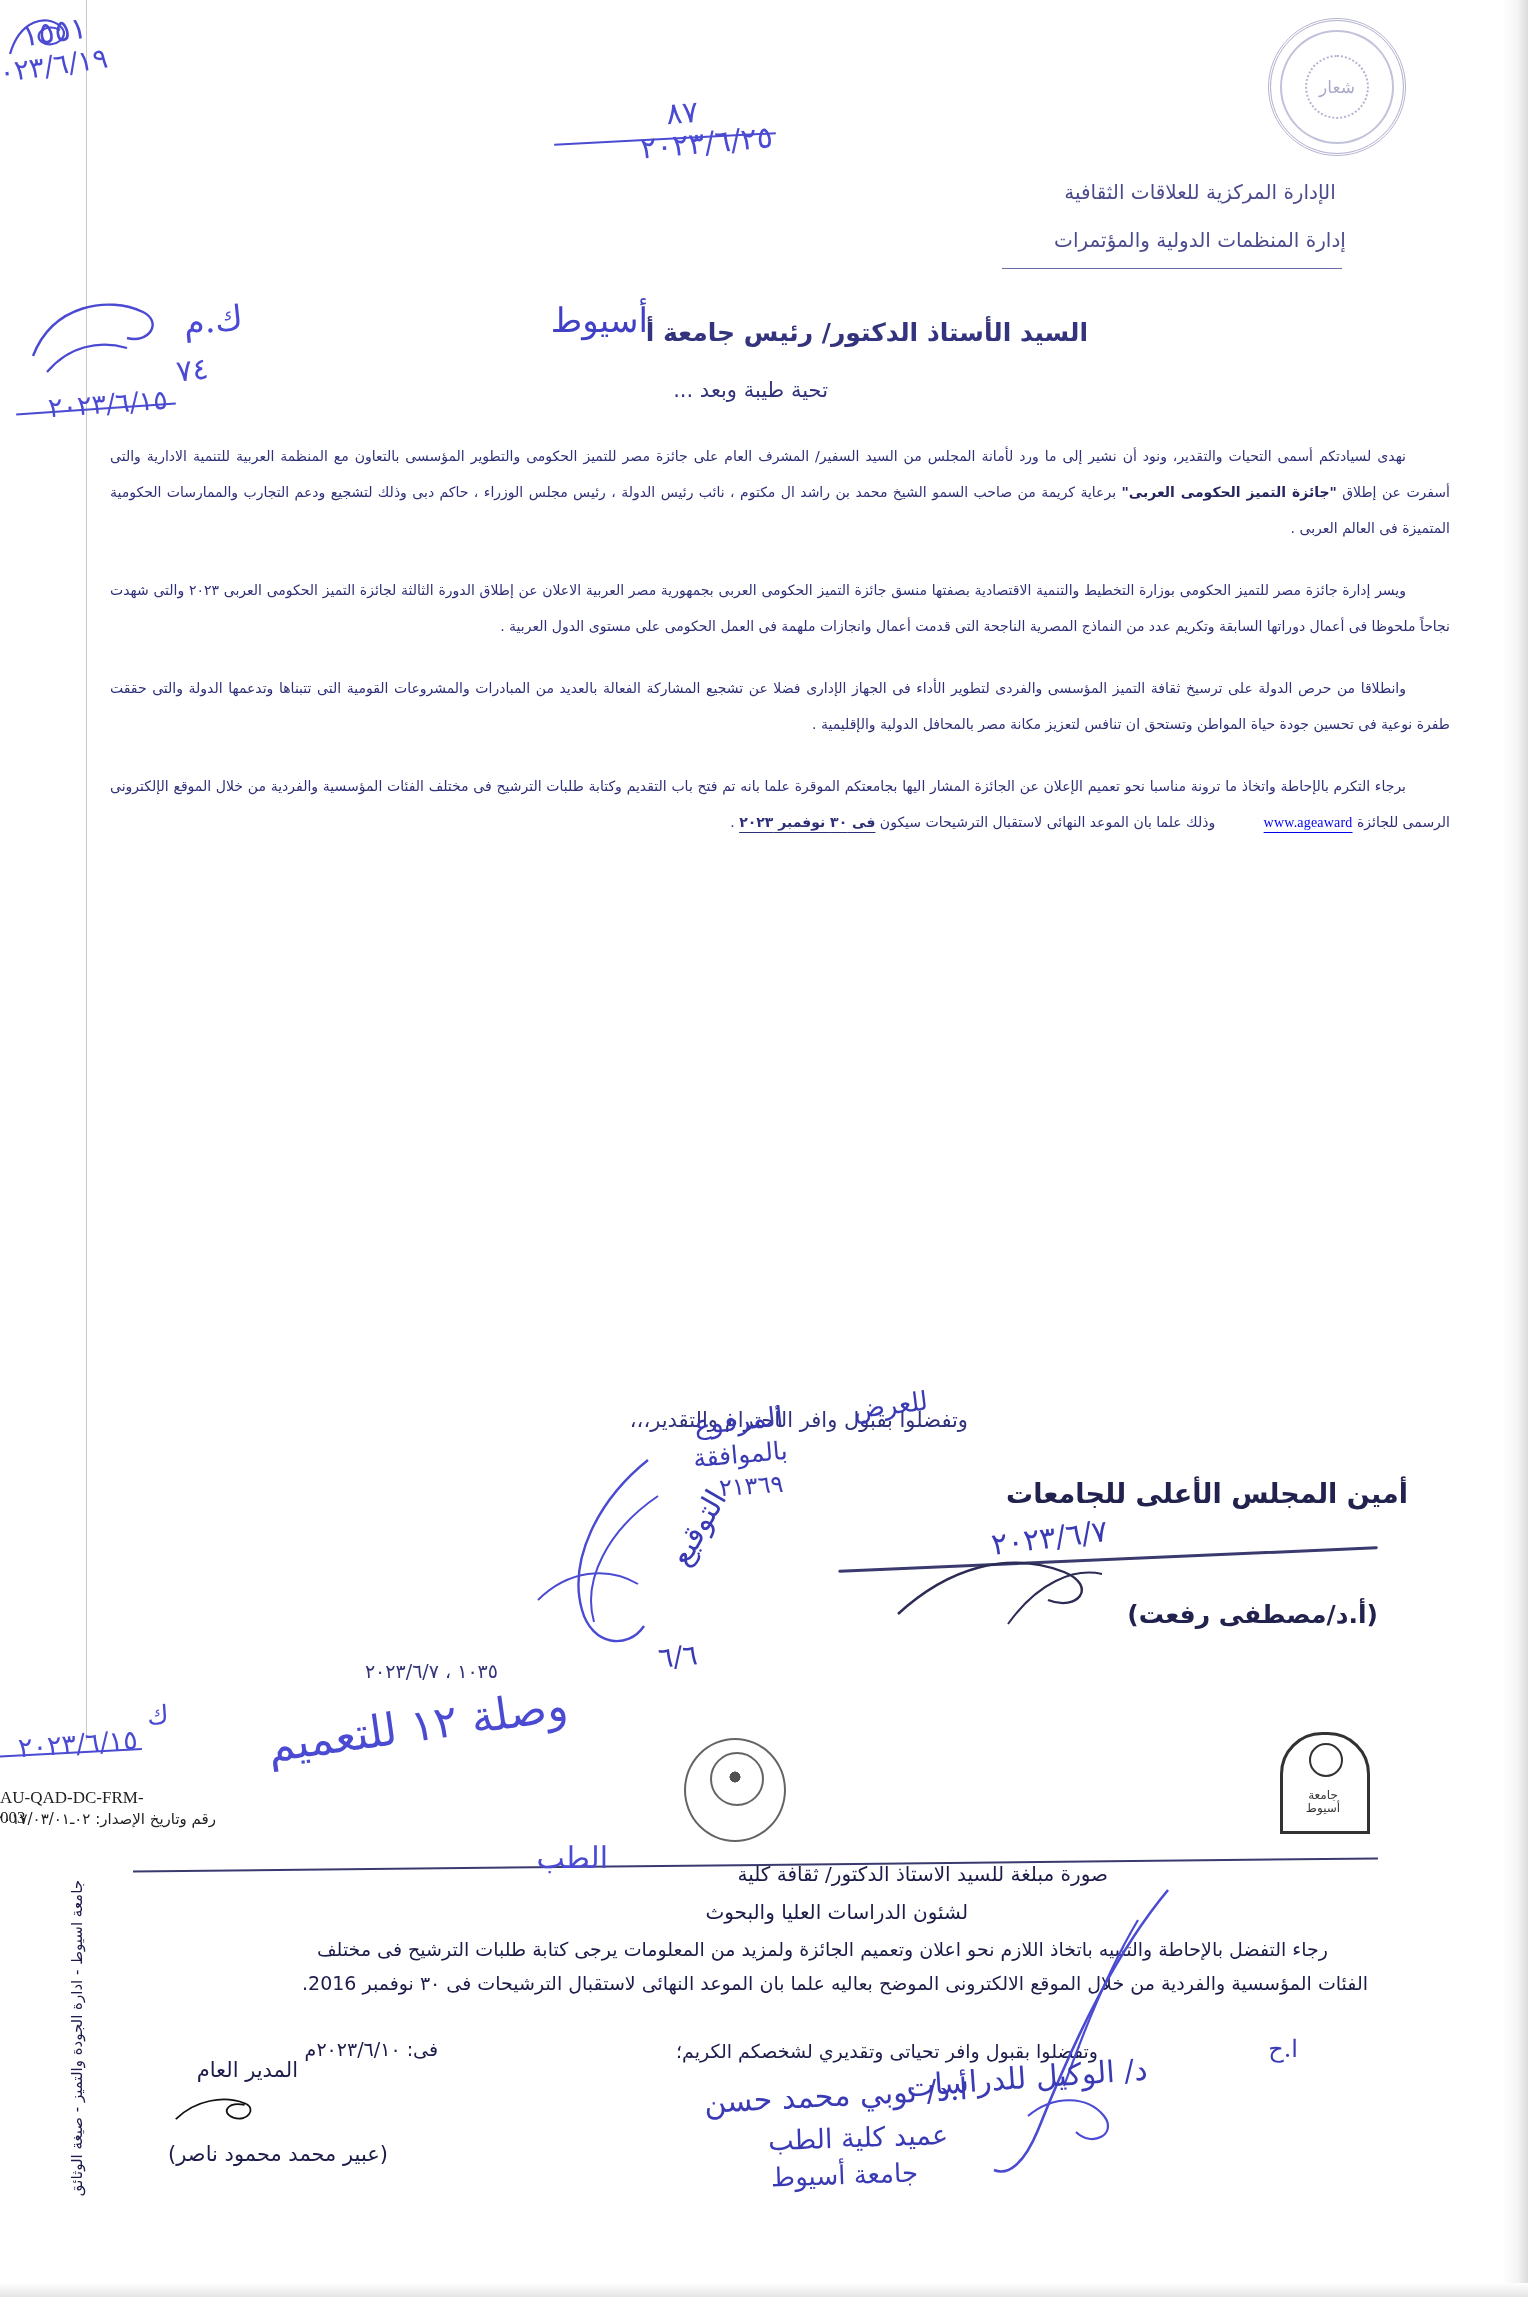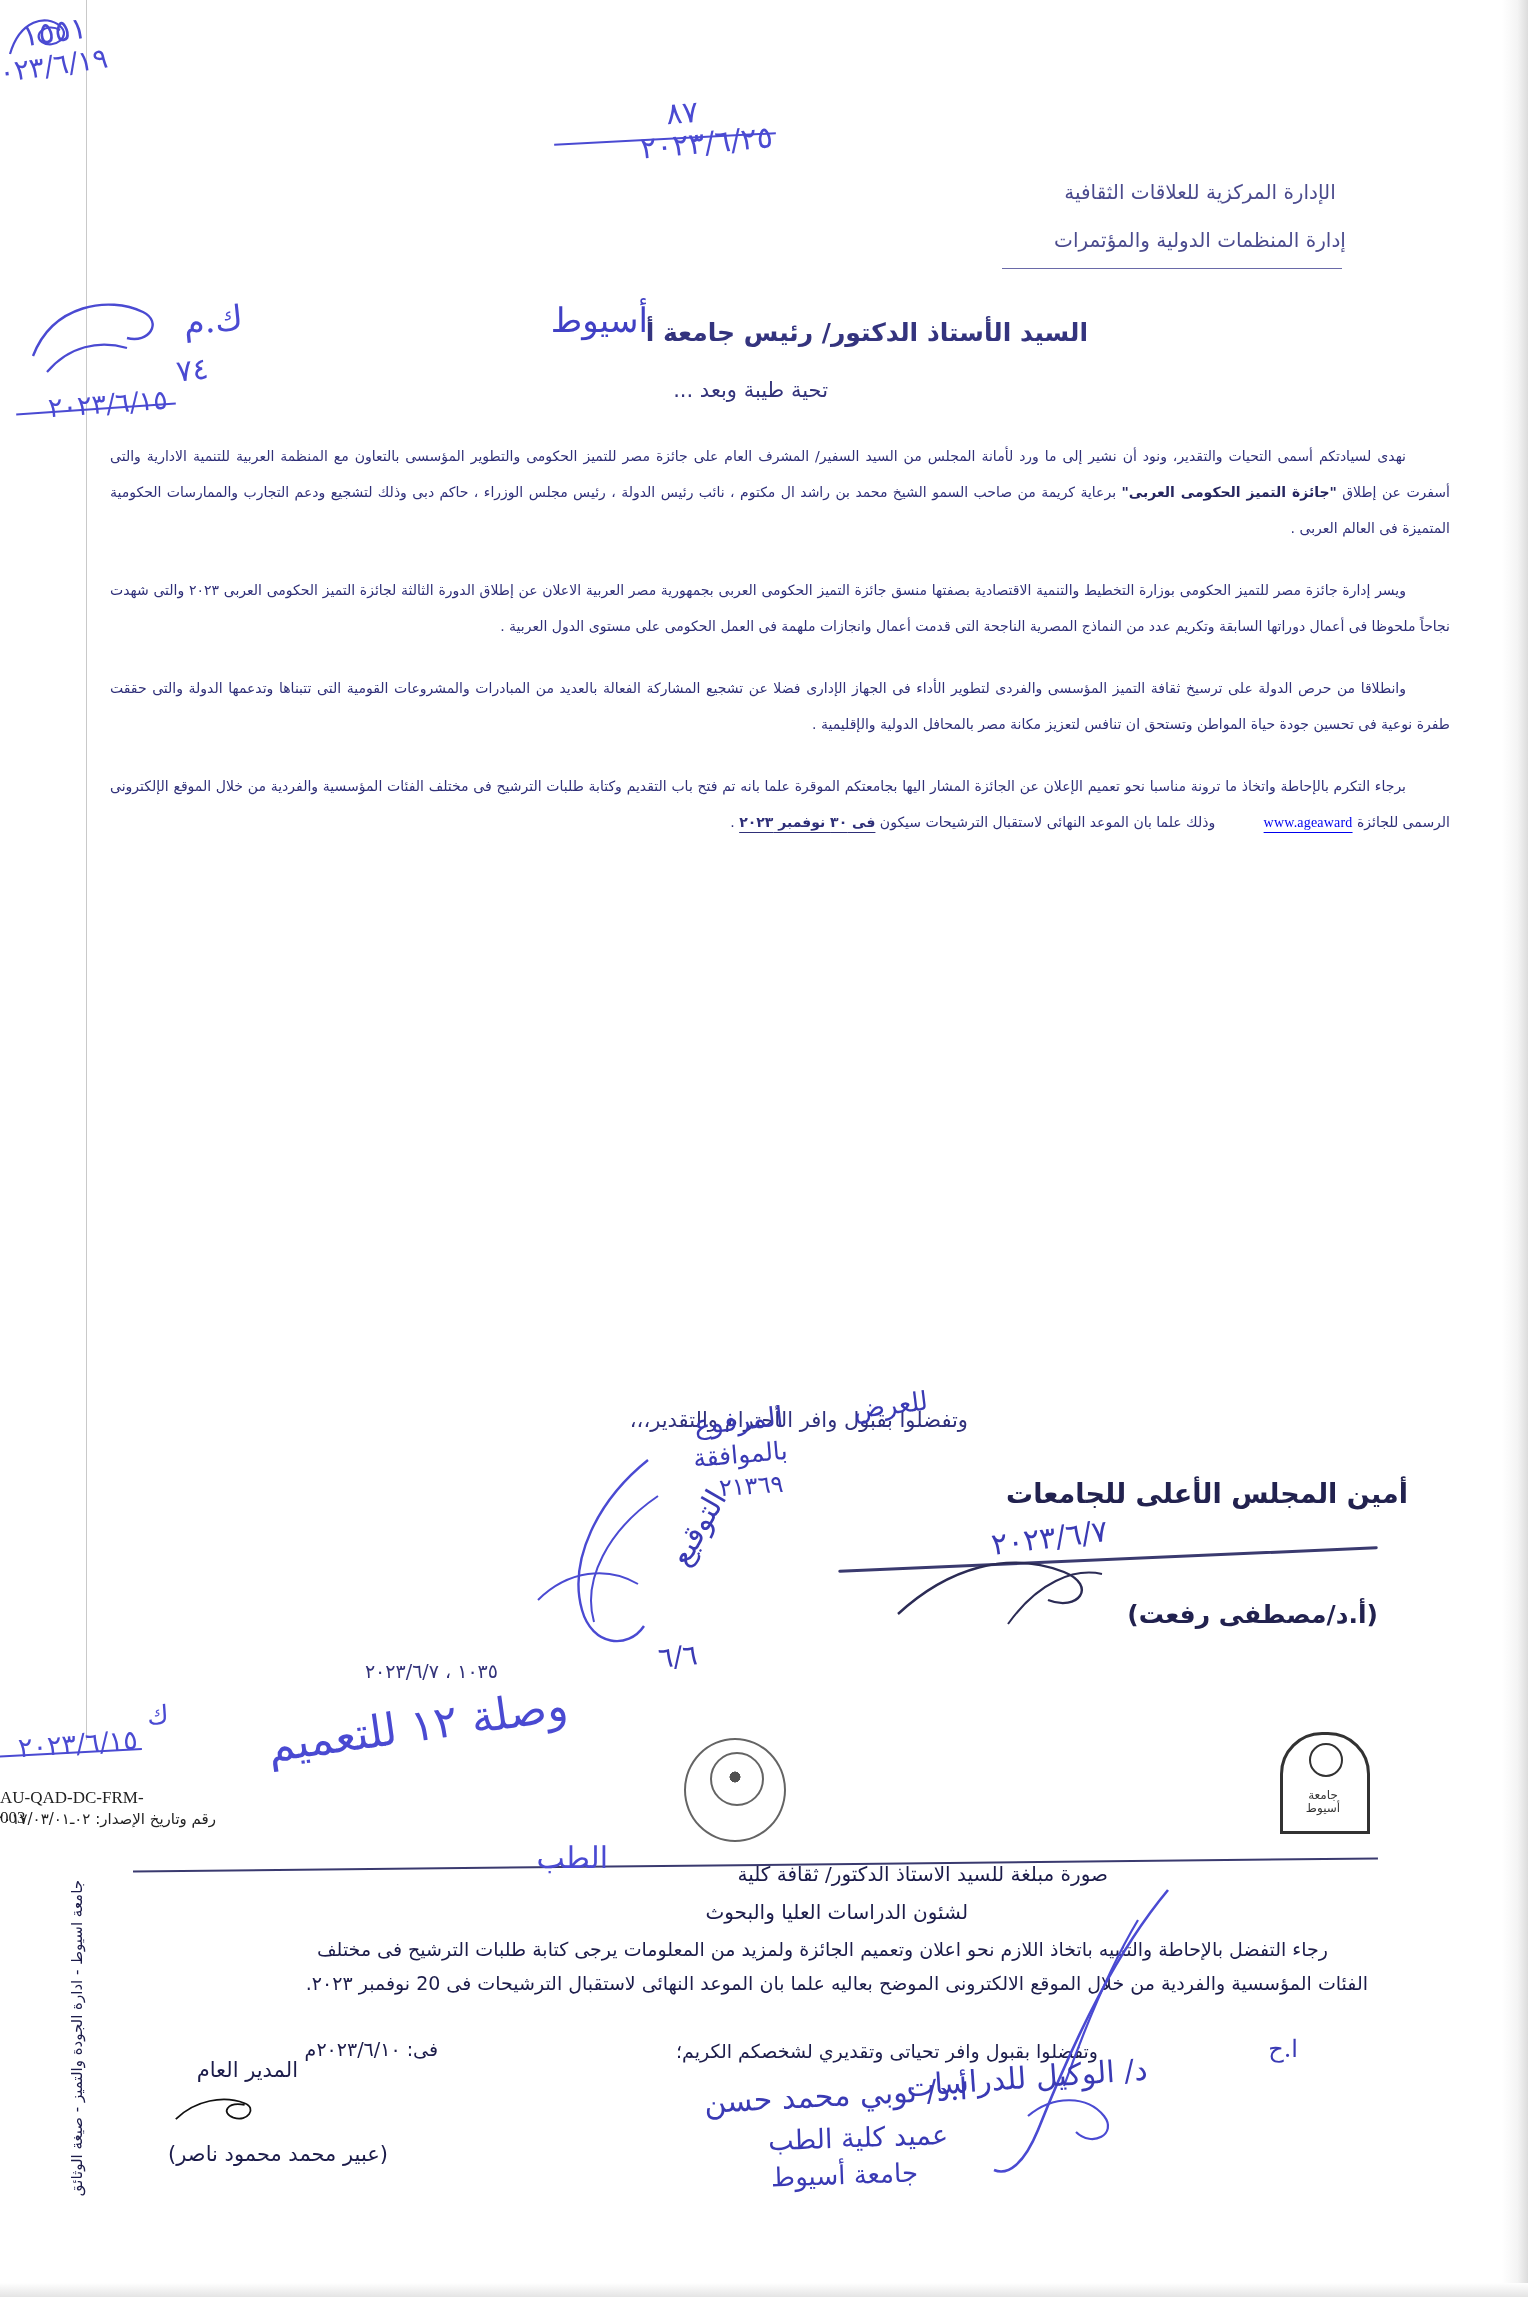--- a/index.html
+++ b/index.html
@@ -418,20 +418,23 @@
 </style>
 </head>
 <body>
 
 <div class="page">
 
   <div class="scan-edge-right"></div>
   <div class="scan-edge-bottom"></div>
   <div class="scan-line-v"></div>
 
+  <div class="seal">
+    <div class="seal-glyph">شعار</div>
+  </div>
   <div class="lh lh1">الإدارة المركزية للعلاقات الثقافية</div>
   <div class="lh lh2">إدارة المنظمات الدولية والمؤتمرات</div>
   <div class="lh-rule"></div>
 
   <div class="hw hw-top-num">٨٧</div>
   <div class="hw hw-top-date">٢٠٢٣/٦/٢٥</div>
   <div class="hw-top-rule"></div>
 
   <svg class="scribble" style="top:6px; right:1436px;" width="90" height="70" viewBox="0 0 90 70">
     <path d="M8 48 C18 14, 44 8, 58 20 C70 30, 52 44, 40 36 C30 29, 44 16, 58 24" fill="none" stroke="#4a4ad2" stroke-width="2.2"></path>
@@ -498,21 +501,21 @@
 
   <div class="form-code">AU-QAD-DC-FRM-003</div>
   <div class="form-code-ar">رقم وتاريخ الإصدار: ٠٢ـ٢٠١٧/٠٣/٠١</div>
 
   <div class="footer-rule"></div>
 
   <div class="fb fb-to">صورة مبلغة للسيد الاستاذ الدكتور/ ثقافة كلية</div>
   <div class="fb fb-to-hw">الطب</div>
   <div class="fb fb-sub">لشئون الدراسات العليا والبحوث</div>
   <div class="fb fb-p1">رجاء التفضل بالإحاطة والتنبيه باتخاذ اللازم نحو اعلان وتعميم الجائزة ولمزيد من المعلومات يرجى كتابة طلبات الترشيح فى مختلف</div>
-  <div class="fb fb-p2">الفئات المؤسسية والفردية من خلال الموقع الالكترونى الموضح بعاليه علما بان الموعد النهائى لاستقبال الترشيحات فى 20 نوفمبر ٢٠٢٣.</div>
+  <div class="fb fb-p2">الفئات المؤسسية والفردية من خلال الموقع الالكترونى الموضح بعاليه علما بان الموعد النهائى لاستقبال الترشيحات فى ٣٠ نوفمبر 2016.</div>
   <div class="fb fb-p4">وتفضلوا بقبول وافر تحياتى وتقديري لشخصكم الكريم؛</div>
   <div class="fb fb-date">فى: ٢٠٢٣/٦/١٠م</div>
   <div class="fb fb-mark hw">ا.ح</div>
 
   <svg class="scribble" style="top:1880px; right:330px;" width="230" height="300" viewBox="0 0 230 300">
     <path d="M200 10 C150 70, 110 150, 70 250 C56 284, 40 296, 26 290" fill="none" stroke="#4a4ad2" stroke-width="2.6"></path>
     <path d="M170 40 C140 90, 116 150, 96 206" fill="none" stroke="#4a4ad2" stroke-width="2.2"></path>
     <path d="M60 236 C86 214, 120 216, 136 236 C150 254, 124 268, 108 252" fill="none" stroke="#4a4ad2" stroke-width="2.2"></path>
   </svg>
 

